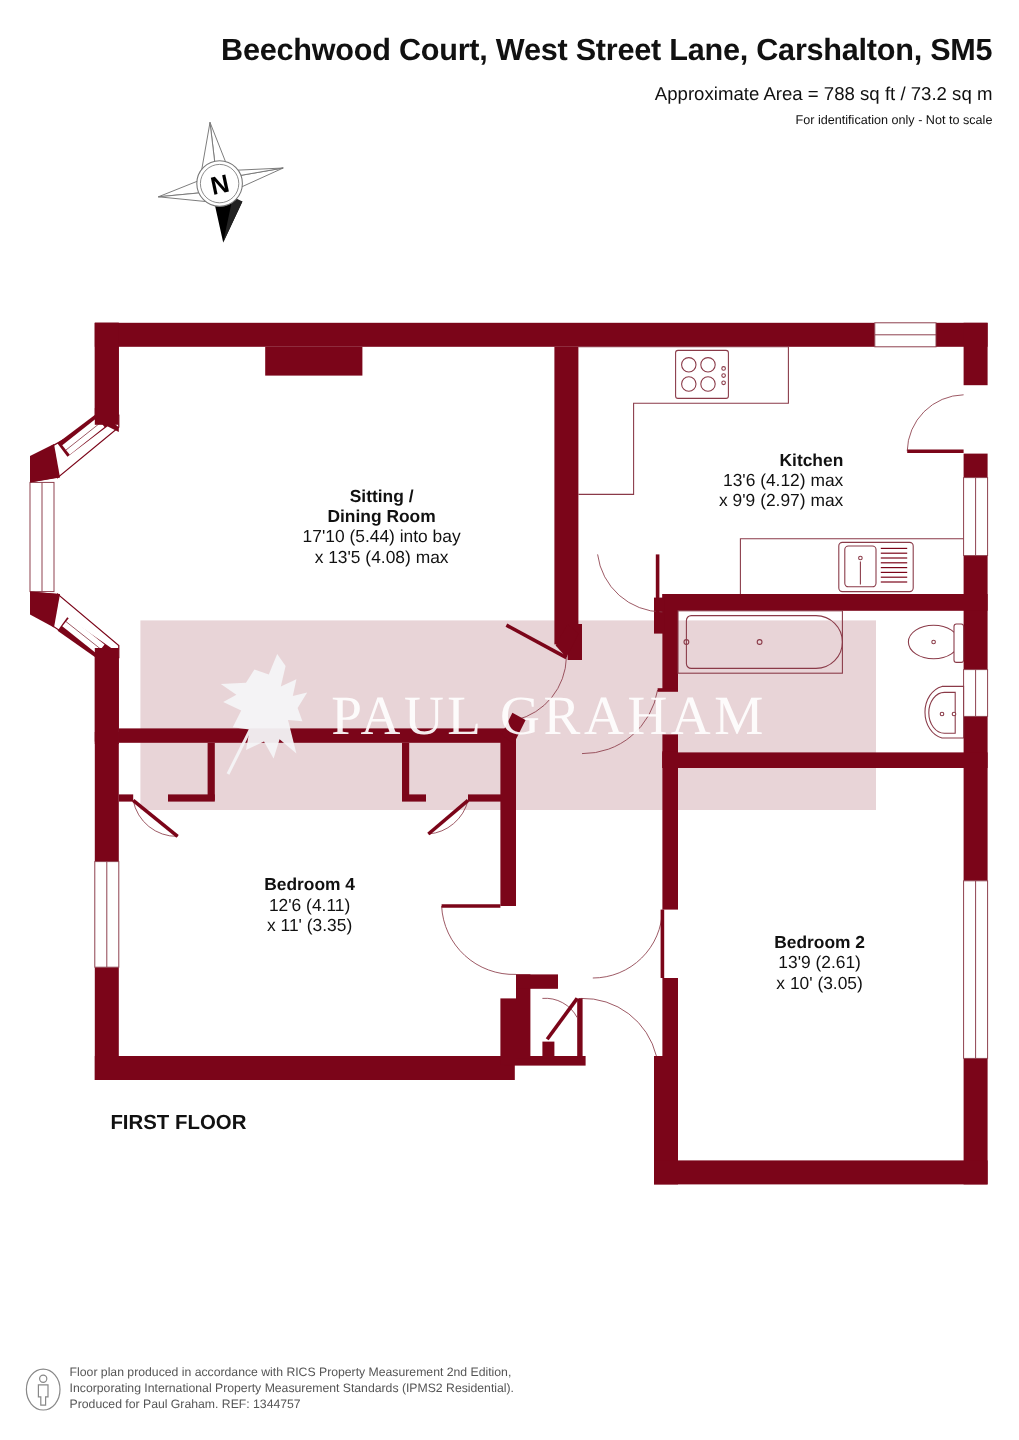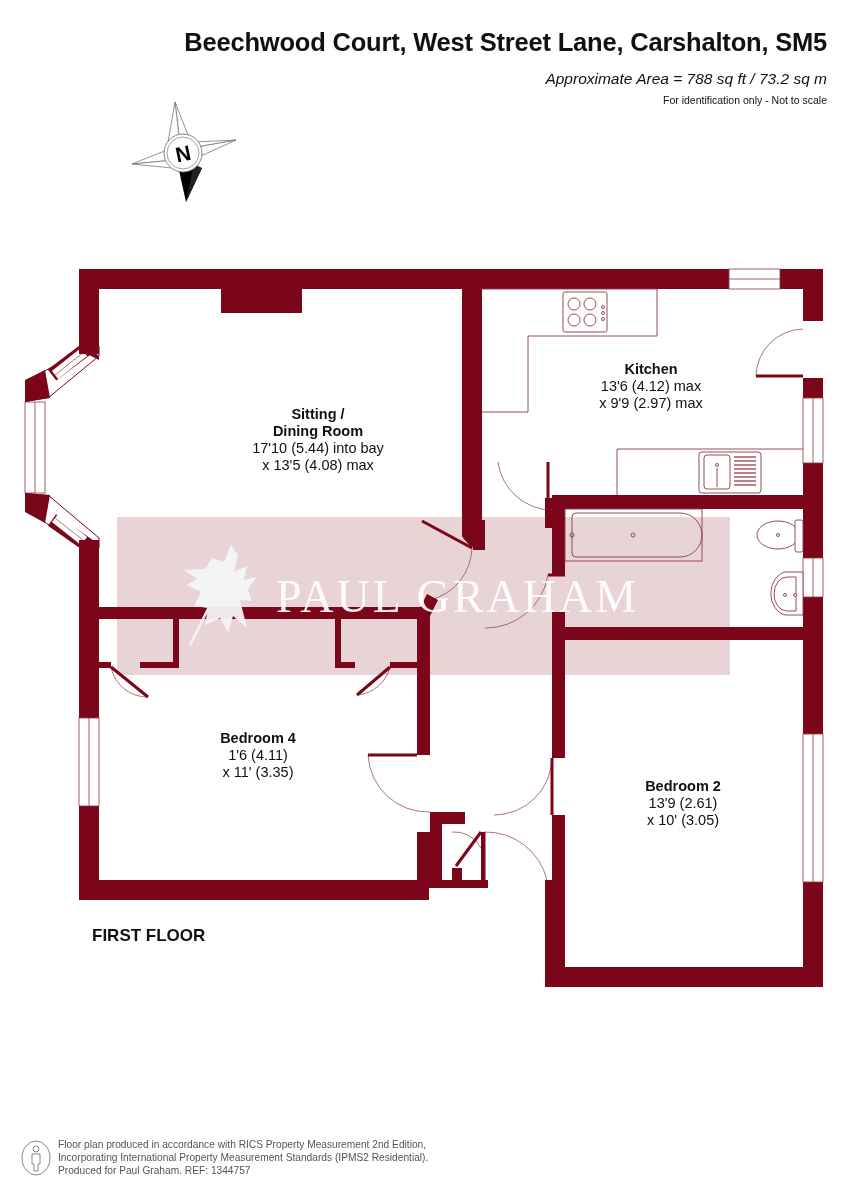--- a/index.html
+++ b/index.html
@@ -1,18 +1,18 @@
 <!DOCTYPE html>
 <html><head>
 <meta charset="utf-8">
 <style>
   html, body { margin: 0; padding: 0; background: #ffffff; }
   body { width: 849px; height: 1200px; position: relative; overflow: hidden; font-family: "Liberation Sans", sans-serif; color: #111; }
   .title { position: absolute; right: 22px; top: 28px; font-size: 25.5px; font-weight: bold; letter-spacing: -0.2px; white-space: nowrap; }
-  .area { position: absolute; right: 22px; top: 70px; font-size: 15.5px; white-space: nowrap; font-style: italic; }
+  .area { position: absolute; right: 22px; top: 70px; font-size: 15.5px; white-space: nowrap; }
   .note { position: absolute; right: 22px; top: 94px; font-size: 10.5px; white-space: nowrap; }
   .compass { position: absolute; left: 128px; top: 100px; width: 110px; height: 105px; }
   .plan { position: absolute; left: 0; top: 0; width: 849px; height: 1200px; }
   .room-label { position: absolute; text-align: center; font-size: 14.5px; line-height: 17px; white-space: nowrap; transform: translateX(-50%); }
   .room-label .name { font-weight: bold; display: block; }
   .room-label .dim { display: block; }
   .floor-label { position: absolute; left: 92px; top: 926px; font-size: 17px; font-weight: bold; }
   .footer { position: absolute; left: 58px; top: 1138px; font-size: 10.2px; line-height: 13px; color: #555; }
   .footer-icon { position: absolute; left: 20px; top: 1138px; width: 34px; height: 40px; }
   .copyright { position: absolute; left: 440px; top: 1199px; font-size: 10.2px; color: #555; margin-top: 29px; }
@@ -230,28 +230,28 @@
   </g>
   <text x="276" y="612" font-family="Liberation Serif, serif" font-size="46" letter-spacing="3" fill="#ffffff" opacity="0.92">PAUL GRAHAM</text>
 </svg>
 
 <div class="room-label" style="left:282px; top:406px;margin-left:36px;">
   <span class="name">Sitting /</span>
   <span class="name">Dining Room</span>
   <span class="dim">17'10 (5.44) into bay</span>
   <span class="dim">x 13'5 (4.08) max</span>
 </div>
-<div class="room-label" style="left:651px; top:361px;">
+<div class="room-label" style="left:651px; top:376px;text-align:right;">
   <span class="name">Kitchen</span>
   <span class="dim">13'6 (4.12) max</span>
   <span class="dim">x 9'9 (2.97) max</span>
 </div>
 <div class="room-label" style="left:258px; top:730px;">
   <span class="name">Bedroom 4</span>
-  <span class="dim">1'6 (4.11)</span>
+  <span class="dim">12'6 (4.11)</span>
   <span class="dim">x 11' (3.35)</span>
 </div>
 <div class="room-label" style="left:683px; top:778px;">
   <span class="name">Bedroom 2</span>
   <span class="dim">13'9 (2.61)</span>
   <span class="dim">x 10' (3.05)</span>
 </div>
 
 <div class="floor-label">FIRST FLOOR</div>
 

